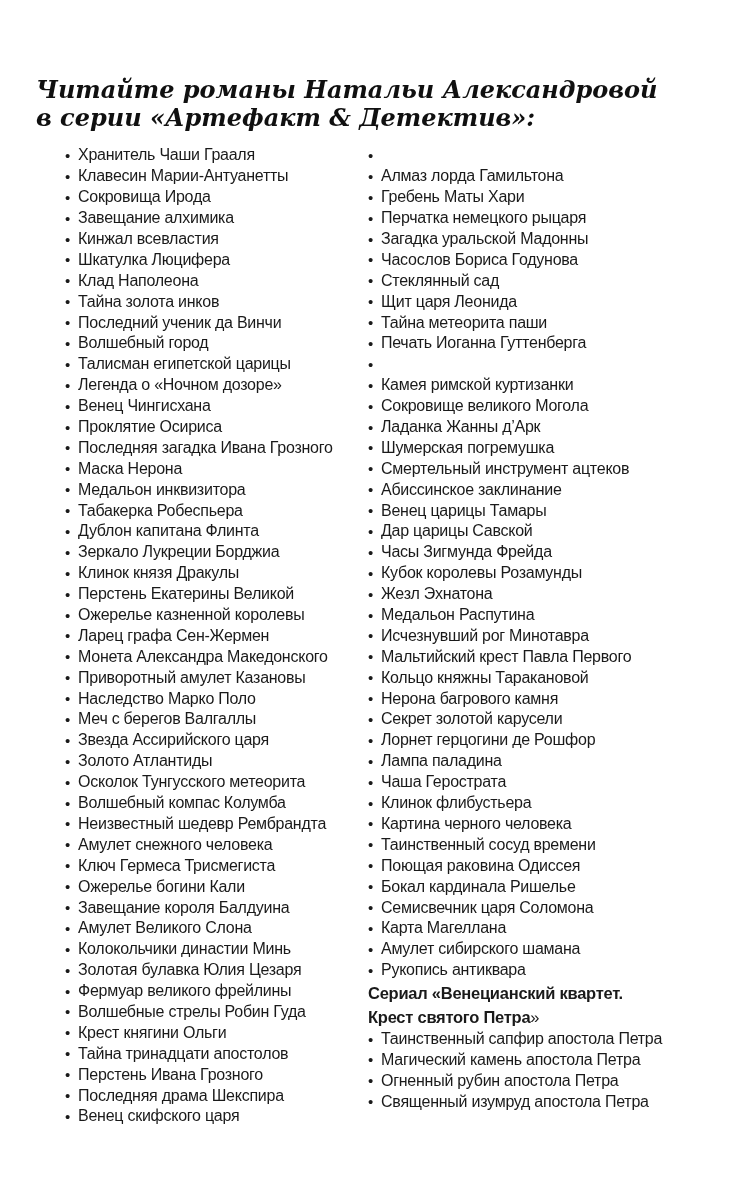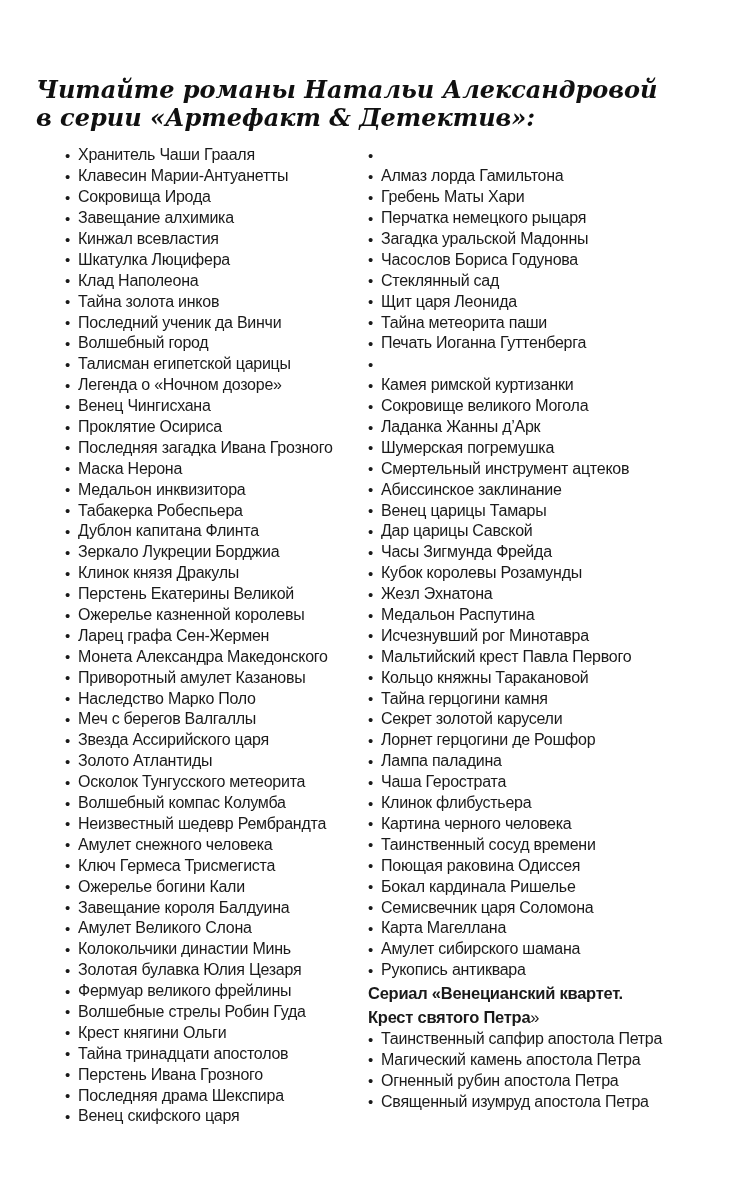--- a/index.html
+++ b/index.html
@@ -350,21 +350,21 @@
       <div class="book-item">
         <span class="bullet">•</span>
         <span>Мальтийский крест Павла Первого</span>
       </div>
       <div class="book-item">
         <span class="bullet">•</span>
         <span>Кольцо княжны Таракановой</span>
       </div>
       <div class="book-item">
         <span class="bullet">•</span>
-        <span>Тайна герцогини камня</span>
+        <span>Нерона багрового камня</span>
       </div>
       <div class="book-item">
         <span class="bullet">•</span>
         <span>Секрет золотой карусели</span>
       </div>
       <div class="book-item">
         <span class="bullet">•</span>
         <span>Лорнет герцогини де Рошфор</span>
       </div>
       <div class="book-item">

